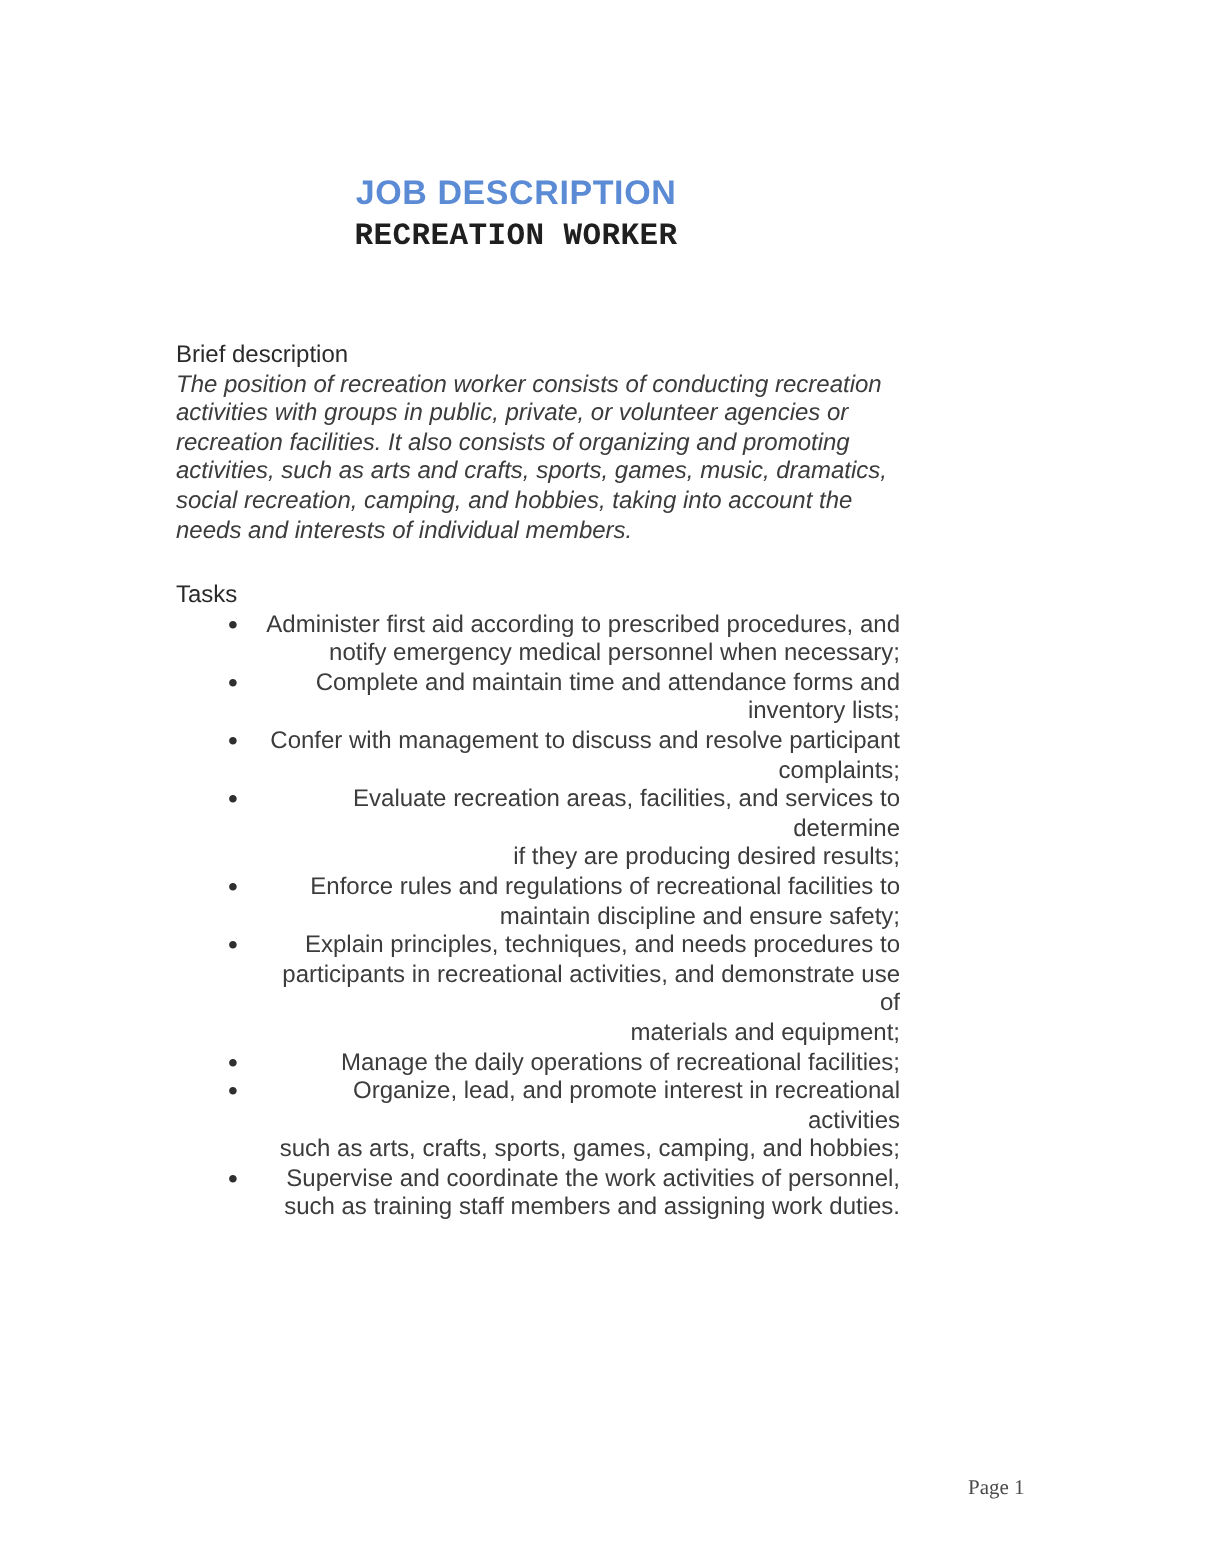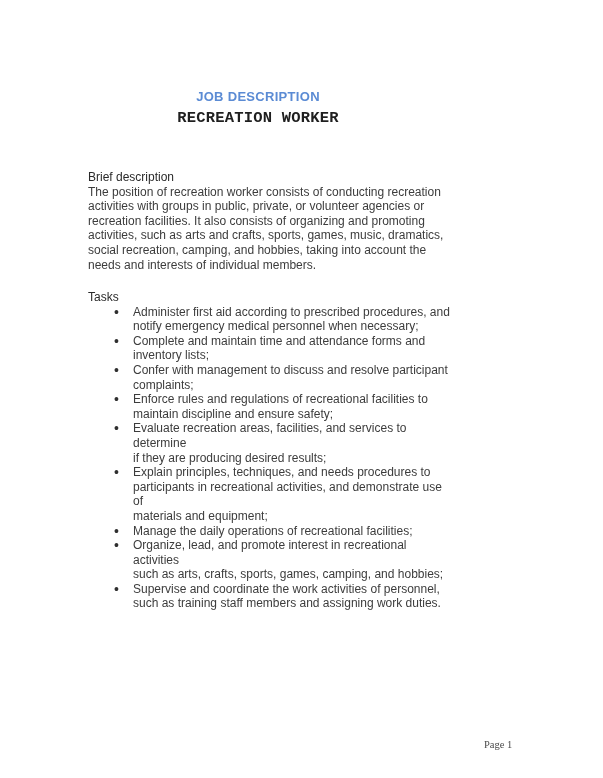--- a/index.html
+++ b/index.html
@@ -17,21 +17,21 @@
     overflow: hidden;
   }
   .doc-heading {
     position: absolute;
     top: 89px;
     left: 88px;
     width: 340px;
     text-align: center;
   }
   .doc-title {
-    font-size: 13px;
+    font-size: 17px;
     font-weight: bold;
     color: #5b8bd4;
     letter-spacing: 0.3px;
     line-height: 15px;
     text-align: center;
   }
   .doc-subtitle {
     font-size: 15.5px;
     font-weight: bold;
     color: #1f1f1f;
@@ -52,31 +52,33 @@
   .section-heading {
     font-weight: normal;
     color: #2a2a2a;
     font-size: 12px;
     line-height: 14.6px;
   }
   .body-text {
     margin: 0;
     white-space: pre-line;
     color: #3c3c3c;
+    font-style: italic;
   }
   ul.task-list {
     list-style: none;
     margin: 0;
     padding: 0;
   }
   ul.task-list li {
     position: relative;
     padding-left: 45px;
     white-space: pre-line;
     color: #3c3c3c;
+    text-align: right;
   }
   ul.task-list li::before {
     content: "\2022";
     position: absolute;
     left: 26px;
     top: 0;
     font-size: 14px;
     color: #2f2f2f;
   }
   .footer-page {
@@ -110,24 +112,24 @@
 
   <div class="section section-tasks">
     <div class="section-heading">Tasks</div>
     <ul class="task-list">
       <li>Administer first aid according to prescribed procedures, and
 notify emergency medical personnel when necessary;</li>
       <li>Complete and maintain time and attendance forms and
 inventory lists;</li>
       <li>Confer with management to discuss and resolve participant
 complaints;</li>
+      <li>Evaluate recreation areas, facilities, and services to determine
+if they are producing desired results;</li>
       <li>Enforce rules and regulations of recreational facilities to
 maintain discipline and ensure safety;</li>
-      <li>Evaluate recreation areas, facilities, and services to determine
-if they are producing desired results;</li>
       <li>Explain principles, techniques, and needs procedures to
 participants in recreational activities, and demonstrate use of
 materials and equipment;</li>
       <li>Manage the daily operations of recreational facilities;</li>
       <li>Organize, lead, and promote interest in recreational activities
 such as arts, crafts, sports, games, camping, and hobbies;</li>
       <li>Supervise and coordinate the work activities of personnel,
 such as training staff members and assigning work duties.</li>
     </ul>
   </div>

